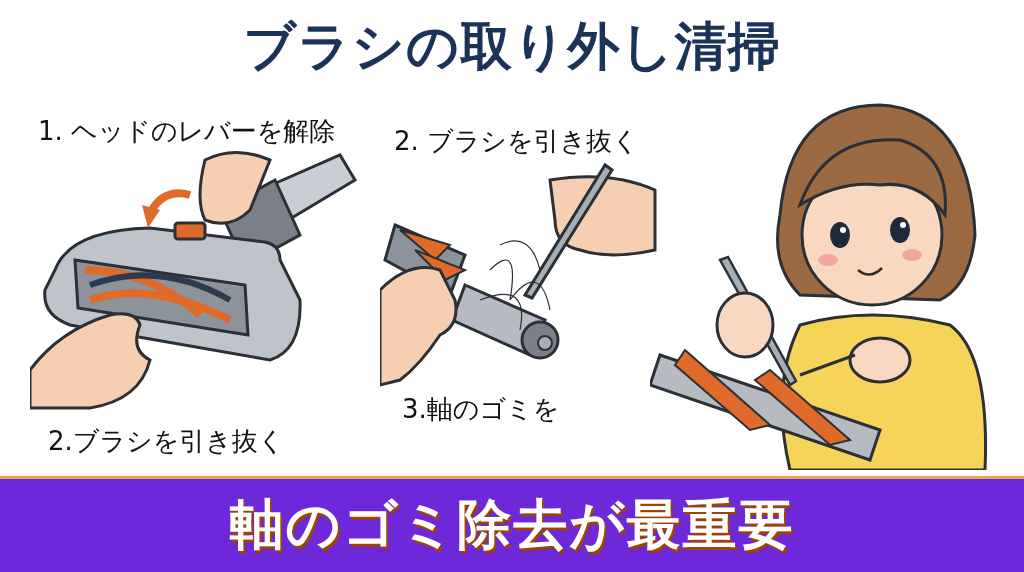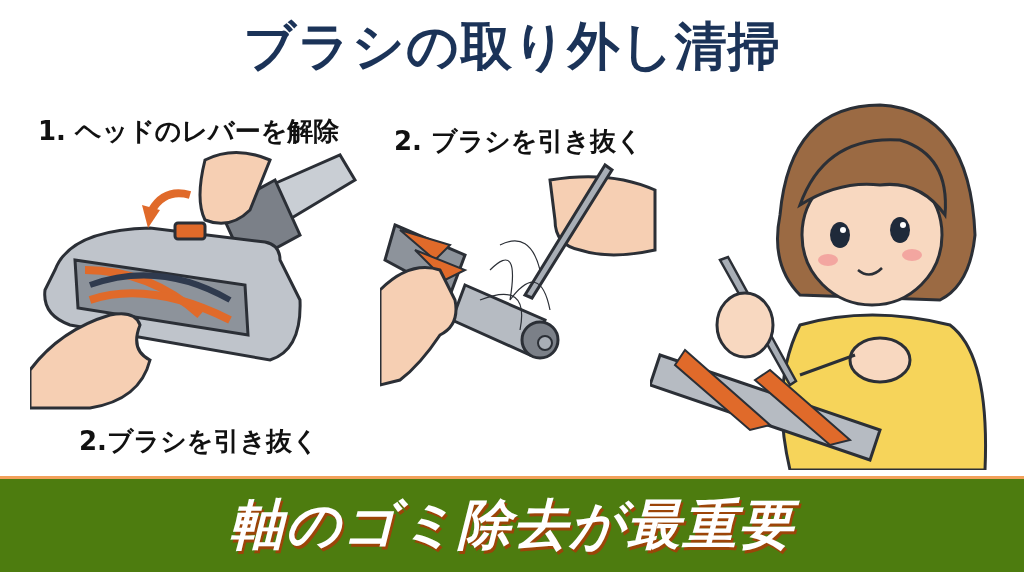--- a/index.html
+++ b/index.html
@@ -3,31 +3,31 @@
   <meta charset="utf-8">
   <style>
     * { margin: 0; padding: 0; box-sizing: border-box; }
     html, body { width: 1024px; height: 572px; overflow: hidden; background: #ffffff; }
     body { position: relative; font-family: "DejaVu Sans", "Liberation Sans", sans-serif; }
     .title {
       position: absolute; left: 0; top: 12px; width: 1024px; text-align: center;
       font-size: 52px; font-weight: bold; color: #1b3358; letter-spacing: 1px;
     }
     .step-label {
-      position: absolute; font-weight: bold; color: #111111; font-size: 26px; white-space: nowrap;
+      position: absolute; font-weight: normal; color: #111111; font-size: 26px; white-space: nowrap;
     }
     .step1 { left: 38px; top: 114px; }
     .step2-top { left: 394px; top: 124px; }
-    .step2-bottom { left: 79px; top: 424px; }
+    .step2-bottom { left: 48px; top: 424px; }
     .step3 { left: 402px; top: 392px; text-align: center; line-height: 34px; }
     .illus { position: absolute; }
     .banner {
       position: absolute; left: 0; top: 476px; width: 1024px; height: 96px;
-      background: #4d7c0f; border-top: 3px solid #f2a15a;
-      display: flex; align-items: center; justify-content: center; font-style: italic;
+      background: #6d28d9; border-top: 3px solid #f2a15a;
+      display: flex; align-items: center; justify-content: center;
     }
     .banner-text {
       color: #ffffff; font-weight: bold; font-size: 54px; letter-spacing: 2px;
       text-shadow: 2px 3px 0 #9c4408;
     }
   </style>
 </head>
 <body>
 
 <div class="title">ブラシの取り外し清掃</div>
@@ -102,17 +102,18 @@
 
   <path d="M70 175 L140 300 L146 296 L78 172 Z" fill="#a8aeb6" stroke="#2b2f36" stroke-width="2.5"></path>
 
   <ellipse cx="95" cy="240" rx="28" ry="32" fill="#f8d8c0" stroke="#2b2f36" stroke-width="3"></ellipse>
   <ellipse cx="230" cy="275" rx="30" ry="22" fill="#f8d8c0" stroke="#2b2f36" stroke-width="3"></ellipse>
   <path d="M205 270 L150 290" stroke="#2b2f36" stroke-width="3"></path>
 </svg>
 
 <div class="step-label step2-bottom">2.ブラシを引き抜く</div>
 <div class="step-label step3">
+  <div>3.軸のゴミを</div>
 </div>
 
 <div class="banner">
   <span class="banner-text">軸のゴミ除去が最重要</span>
 </div>
 
 </body></html>

